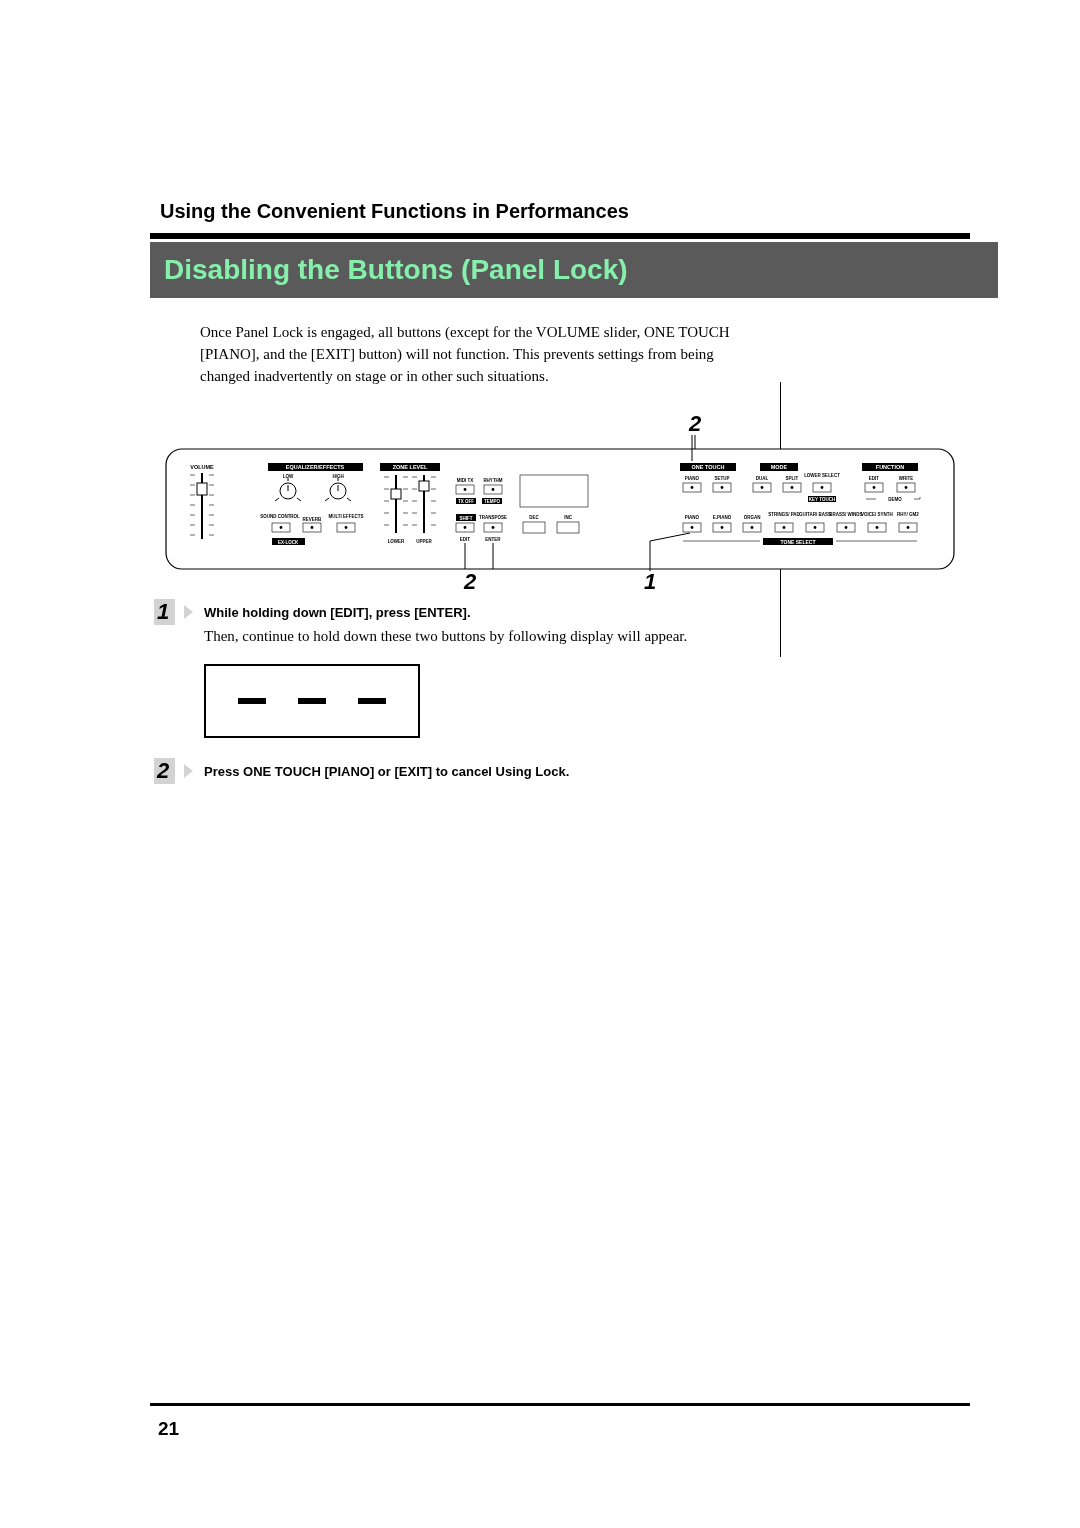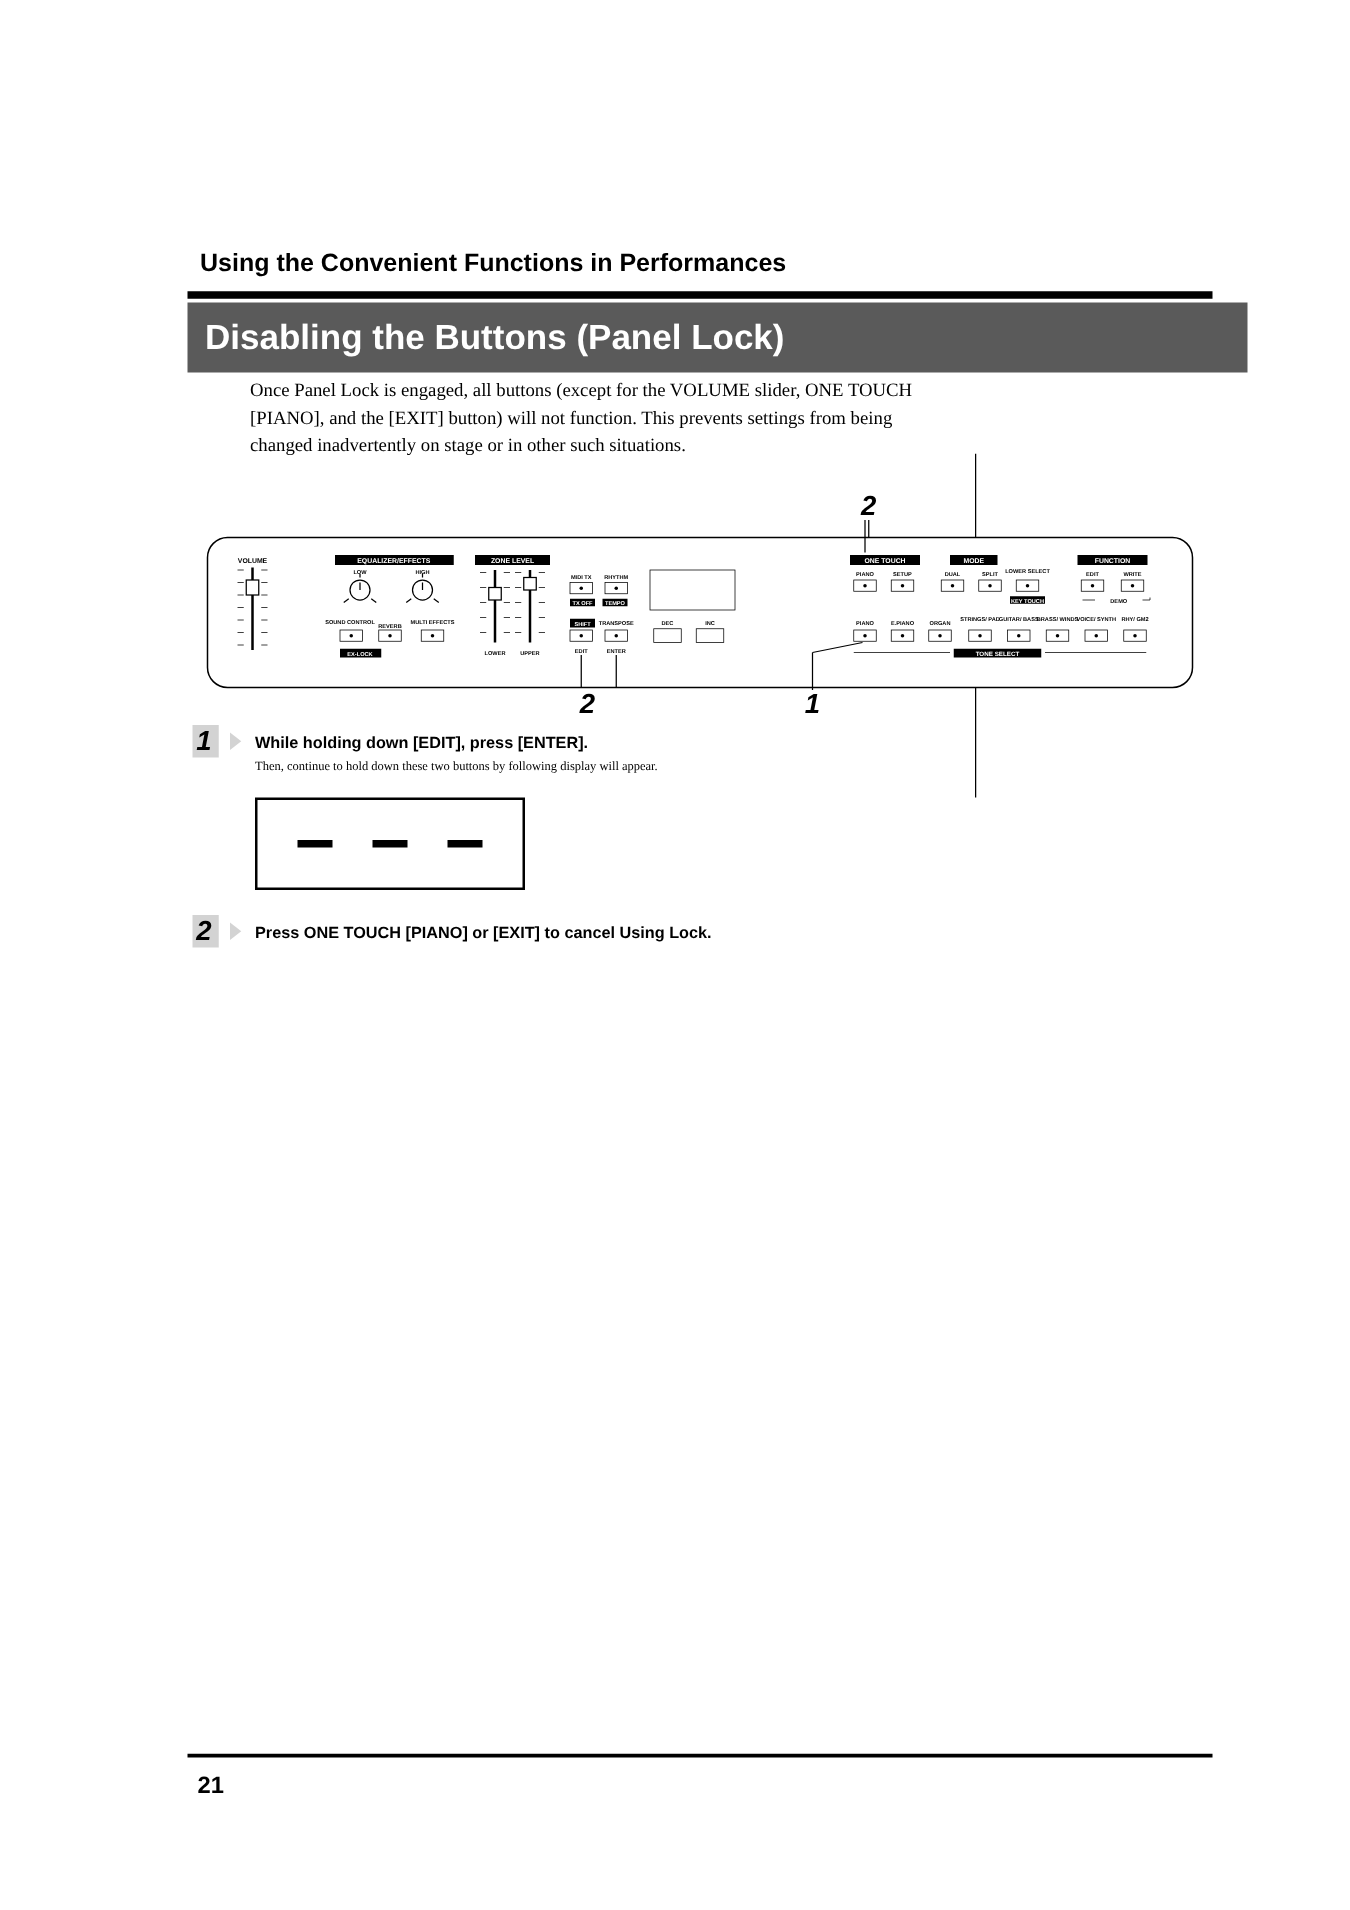--- a/index.html
+++ b/index.html
@@ -1,21 +1,21 @@
 <!DOCTYPE html>
 <html><head>
 <meta charset="utf-8">
 <style>
   html,body{margin:0;padding:0;background:#fff;font-family:"Times New Roman",serif;color:#000}
   .page{width:1080px;height:1528px;margin:0 auto;position:relative;background:#fff}
   .sheet{position:absolute;left:160px;top:200px;width:800px}
   .chapter-head{font-family:Helvetica,Arial,sans-serif;font-weight:bold;font-size:20px;margin:0 0 10px 0}
   .rule-top{height:6px;background:#000;width:820px;margin-left:-10px;margin-bottom:3px}
-  .section-bar{background:#5a5a5a;color:#ffffff;font-family:Helvetica,Arial,sans-serif;font-weight:bold;font-size:28px;padding:12px 14px;width:820px;margin-left:-10px}
-  .intro{font-size:15px;line-height:1.45;margin:5px 0 24px 40px;max-width:540px}
+  .section-bar{background:#5a5a5a;color:#86efac;font-family:Helvetica,Arial,sans-serif;font-weight:bold;font-size:28px;padding:12px 14px;width:820px;margin-left:-10px}
+  .intro{font-size:15px;line-height:1.45;margin:24px 0 24px 40px;max-width:540px}
   .callout-line-top{position:absolute;left:620px;top:60px;width:0;height:275px;border-left:1px solid #000}
   
   .panel-wrap{position:relative;width:800px;height:180px;margin-bottom:14px}
   .panel-wrap svg{display:block}
   .panel text{font-family:Arial,Helvetica,sans-serif}
   .hdr{fill:#000}
   .hdr-txt{fill:#fff;font-weight:bold}
   .lbl{font-size:5.5px;font-weight:bold;fill:#000}
   .tlbl{font-size:4.5px;font-weight:bold;fill:#000}
   .tlblw{font-size:4.5px;font-weight:bold;fill:#fff}
@@ -24,21 +24,21 @@
   .tick{stroke:#000;stroke-width:0.6}
   .callout-num{font-family:Helvetica,Arial,sans-serif;font-style:italic;font-weight:bold;font-size:22px}
   
   .steps{position:relative;margin-top:6px}
   .step{position:relative;margin-bottom:26px}
   .step-n{position:absolute;left:-6px;top:-6px;width:32px}
   .step-n .bg{display:inline-block;background:#d3d3d3;font-family:Helvetica,Arial,sans-serif;font-weight:bold;font-style:italic;font-size:22px;padding:2px 6px 2px 3px;line-height:1}
   .step-n .tri{position:absolute;left:100%;top:50%;margin-top:-7px;margin-left:-2px;width:0;height:0;border-top:7px solid transparent;border-bottom:7px solid transparent;border-left:9px solid #d3d3d3}
   .step-body{margin-left:44px;max-width:640px}
   .step-bold{font-family:Helvetica,Arial,sans-serif;font-weight:bold;font-size:13px;margin:0 0 6px 0}
-  .step-p{font-size:10px;line-height:1.45;margin:0 0 16px 0}
+  .step-p{font-size:15px;line-height:1.45;margin:0 0 16px 0}
   .lcd{border:2px solid #000;width:180px;height:70px;display:flex;align-items:center;justify-content:space-around;padding:0 16px}
   .lcd .dash{display:inline-block;width:28px;height:6px;background:#000}
   .rule-bot{position:absolute;left:150px;bottom:122px;width:820px;height:3px;background:#000}
   .page-number{position:absolute;left:158px;bottom:88px;font-family:Helvetica,Arial,sans-serif;font-weight:bold;font-size:19px}
 </style>
 </head>
 <body>
 
 <div class="page">
   <div class="sheet">

